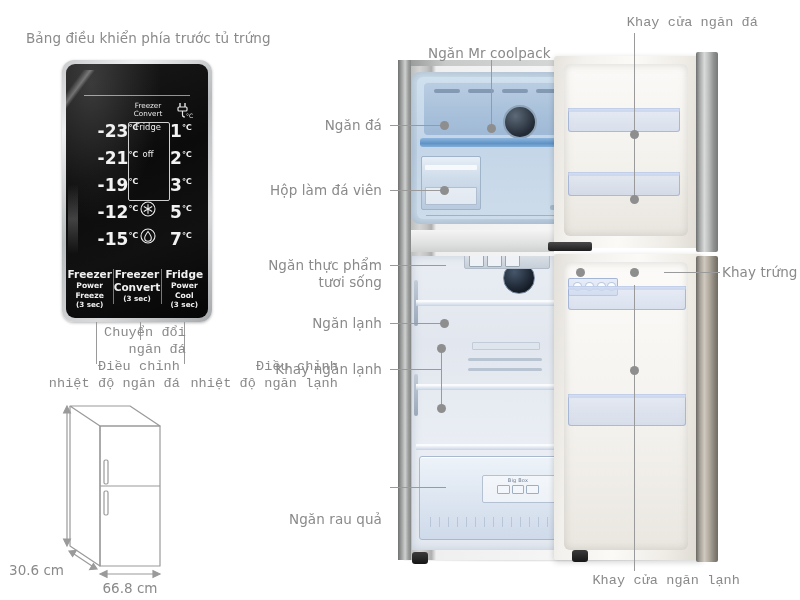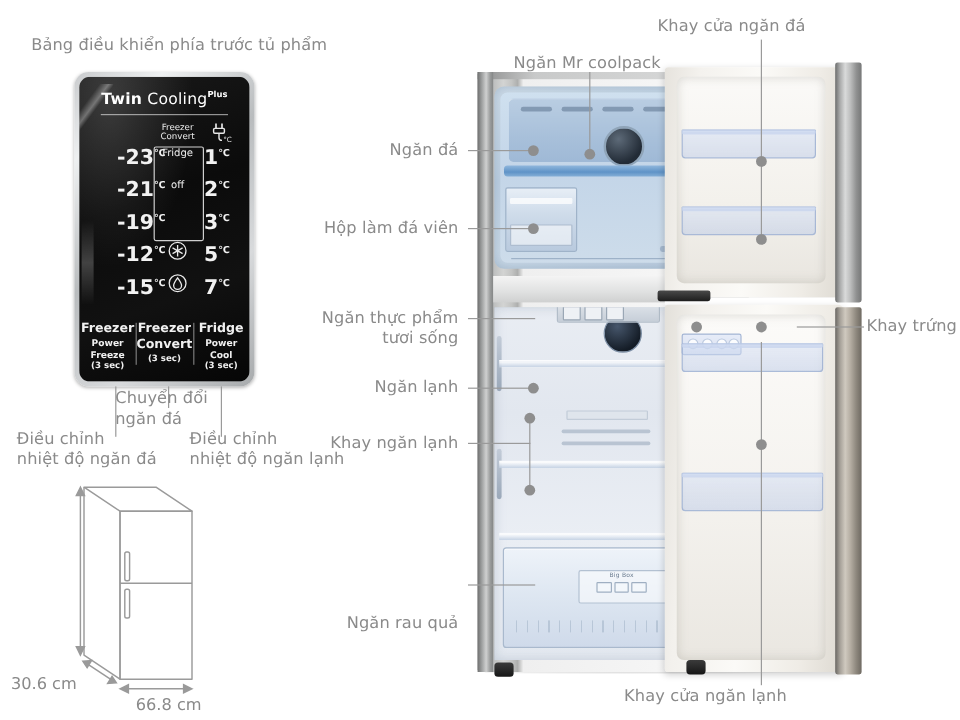--- a/index.html
+++ b/index.html
@@ -5,21 +5,21 @@
   html,body{margin:0;padding:0;}
   body{
     width:800px;height:600px;position:relative;overflow:hidden;
     background:#ffffff;
     font-family:"DejaVu Sans","Liberation Sans",sans-serif;
     color:#8b8b8b;
     -webkit-font-smoothing:antialiased;
   }
   .lbl{position:absolute;font-size:13.5px;color:#8a8a8a;line-height:17px;white-space:pre-line;letter-spacing:.1px;}
   .lbl.r{text-align:right;}
-  .lbl.c{text-align:left;}
+  .lbl.c{text-align:right;font-family:Liberation Mono, monospace;}
   .lbl.l{text-align:left;}
 
   
   .ln{position:absolute;background:#9a9a9a;}
   .lnh{height:1px;}
   .lnv{width:1px;}
   .dot{position:absolute;width:9px;height:9px;border-radius:50%;background:#8e8e8e;}
 
   
   #panel-wrap{position:absolute;left:62px;top:60px;width:150px;height:262px;}
@@ -165,31 +165,28 @@
   .hingeGap{position:absolute;left:156px;top:192px;width:166px;height:6px;background:#fff;}
   .hinge{position:absolute;left:150px;top:186px;width:44px;height:9px;border-radius:2px;
     background:linear-gradient(180deg,#4a4a4a,#1d1d1d);}
   .foot{position:absolute;width:16px;height:12px;border-radius:3px;background:linear-gradient(180deg,#3b3b3b,#161616);}
   .botShadow{position:absolute;left:6px;top:500px;width:300px;height:6px;
     background:radial-gradient(ellipse at 40% 50%,rgba(0,0,0,.22),rgba(0,0,0,0) 70%);}
 </style>
 </head>
 <body>
 
-<div class="lbl l" style="left:26px;top:30px;width:260px;">Bảng điều khiển phía trước tủ phẩm</div>
+<div class="lbl l" style="left:26px;top:30px;width:260px;">Bảng điều khiển phía trước tủ trứng</div>
 
 <div id="panel-wrap">
   <div class="panel-outer">
     <div class="panel-face">
       <div class="sheen"></div>
       <div class="sheen2"></div>
 
-      <div class="brand">
-        <b>Twin</b><span class="thin"> Cooling</span><sup>Plus</sup>
-      </div>
       <div class="brandline"></div>
 
       <div class="tcol leftcol trow" style="top:55px;"><span>-23</span><span class="deg">℃</span></div>
       <div class="tcol leftcol trow" style="top:82px;"><span>-21</span><span class="deg">℃</span></div>
       <div class="tcol leftcol trow" style="top:109px;"><span>-19</span><span class="deg">℃</span></div>
       <div class="tcol leftcol trow" style="top:136px;"><span>-12</span><span class="deg">℃</span></div>
       <div class="tcol leftcol trow" style="top:163px;"><span>-15</span><span class="deg">℃</span></div>
 
       <div class="tcol rightcol trow" style="top:55px;"><span>1</span><span class="deg">℃</span></div>
       <div class="tcol rightcol trow" style="top:82px;"><span>2</span><span class="deg">℃</span></div>
@@ -286,21 +283,21 @@
       <polygon points="160,176 153,172.6 153,179.4"></polygon>
     </g>
 
     <g stroke="#9a9a9a" stroke-width="1.2" fill="#9a9a9a">
       <line x1="74" y1="156" x2="92" y2="168"></line>
       <polygon points="69,153 76.3,152.4 72.6,158.4"></polygon>
       <polygon points="97,171 89.7,171.6 93.4,165.6"></polygon>
     </g>
   </svg>
   <div class="dimtxt" style="left:0px;top:164px;width:64px;text-align:right;">30.6 cm</div>
-  <div class="dimtxt" style="left:92px;top:182px;width:76px;text-align:right;">66.8 cm</div>
+  <div class="dimtxt" style="left:92px;top:182px;width:76px;text-align:center;">66.8 cm</div>
 </div>
 
 <div id="fridge">
   <div class="botShadow"></div>
   <div class="cab"></div>
   <div class="cabTopL"></div>
   <div class="cabEdgeL"></div>
 
   <div class="fzCav">
     <div class="fzInner"></div>

